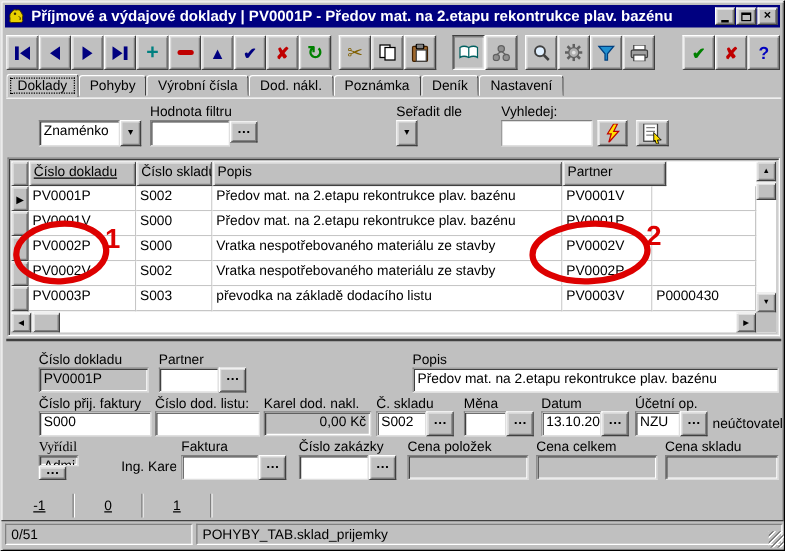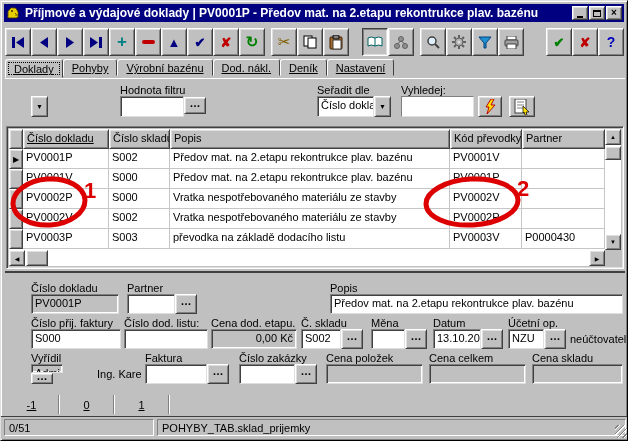--- a/index.html
+++ b/index.html
@@ -44,21 +44,21 @@
   .ic-navy { color:#000080; font-size:13px; font-weight:bold; }
   .ic-red { color:#c00000; font-size:13px; font-weight:bold; }
   .ic-green { color:#008000; font-size:15px; font-weight:bold; }
   .ic-teal { color:#008080; font-size:17px; font-weight:bold; }
   .ic-cut { color:#806000; font-size:15px; }
   .ic-help { color:#0000c0; font-size:14px; font-weight:bold; }
   .delbar { width:13px; height:4px; background:#c00000; border-radius:2px; display:block; }
 
   
   #tabs { position:absolute; left:4px; top:58px; width:620px; height:19px; display:flex;
-    align-items:flex-start;text-decoration:underline; }
+    align-items:center; }
   .tab { height:17px; padding:1px 8px 0; margin-right:0; background:#c0c0c0;
     border:1px solid; border-color:#fff #404040 #c0c0c0 #fff;
     border-radius:3px 3px 0 0; display:flex; align-items:center; position:relative; }
   .tab.active { height:19px; z-index:2; outline:1px dotted #000; outline-offset:-4px; }
   #tabline { position:absolute; left:4px; top:77px; width:620px; height:1px; background:#fff; }
 
   
   .flabel { position:absolute; white-space:nowrap; }
   .combo { position:absolute; height:21px; display:flex; }
   .combo .cval { flex:1 1 auto; background:#fff; border:1px solid; padding:2px 3px;
@@ -288,49 +288,52 @@
   </div>
 
   <div id="tabs">
     <div class="tab active">
         <span>Doklady</span>
       </div>
     <div class="tab">
         <span>Pohyby</span>
       </div>
     <div class="tab">
-        <span>Výrobní bazénu</span>
+        <span>Výrobní čísla</span>
       </div>
     <div class="tab">
         <span>Dod. nákl.</span>
       </div>
     <div class="tab">
+        <span>Poznámka</span>
+      </div>
+    <div class="tab">
         <span>Deník</span>
       </div>
     <div class="tab">
         <span>Nastavení</span>
       </div>
   </div>
   <div id="tabline"></div>
 
   <div class="combo" style="left:30px; top:95px; width:82px;">
+    <span class="cval">Znaménko</span>
     <button class="cbtn raised">
         <span>▼</span>
       </button>
   </div>
   <div class="flabel" style="left:119px; top:83px;">Hodnota filtru</div>
   <div class="combo" style="left:119px; top:95px; width:87px;">
     <span class="cval"></span>
     <button class="dots-btn raised" style="height:17px; margin:1px 1px 0 0;">
         <span>…</span>
       </button>
   </div>
   <div class="flabel" style="left:316px; top:83px;">Seřadit dle</div>
   <div class="combo" style="left:316px; top:95px; width:74px;">
-    <span class="cval">Číslo dokla</span>
     <button class="cbtn raised">
         <span>▼</span>
       </button>
   </div>
   <div class="flabel" style="left:400px; top:83px;">Vyhledej:</div>
   <div class="combo sunken" style="left:400px; top:95px; width:73px;">
     <span class="cval" style="border:none; box-shadow:none;"></span>
   </div>
   <button class="sq-btn raised" style="position:absolute; left:477px; top:95px;">
     <svg width="11" height="15">
@@ -348,21 +351,20 @@
   </button>
 
   <div id="grid">
     <div id="grid-inner">
 
       <div class="grow">
         <div class="gsel c0"></div>
         <div class="ghead c1 sorted">Číslo dokladu</div>
         <div class="ghead c2">Číslo skladu</div>
         <div class="ghead c3">Popis</div>
-        <div class="ghead c4">Kód převodky</div>
         <div class="ghead c5">Partner</div>
       </div>
 
       <div class="grow">
         <div class="gsel c0">▶</div>
         <div class="gcell c1">PV0001P</div>
         <div class="gcell c2">S002</div>
         <div class="gcell c3">Předov mat. na 2.etapu rekontrukce plav. bazénu</div>
         <div class="gcell c4">PV0001V</div>
         <div class="gcell c5"></div>
@@ -445,21 +447,21 @@
           <span>…</span>
         </button>
     </div>
     <div class="flabel" style="left:325px; top:9px;">Popis</div>
     <div class="field sunken" style="left:325px; top:21px; width:293px;">Předov mat. na 2.etapu rekontrukce plav. bazénu</div>
 
     <div class="flabel" style="left:26px; top:44px;">Číslo přij. faktury</div>
     <div class="field sunken" style="left:26px; top:56px; width:90px;">S000</div>
     <div class="flabel" style="left:119px; top:44px;">Číslo dod. listu:</div>
     <div class="field sunken" style="left:119px; top:56px; width:84px;"></div>
-    <div class="flabel" style="left:206px; top:44px;">Cena dod. etapu.</div>
+    <div class="flabel" style="left:206px; top:44px;">Karel dod. nakl.</div>
     <div class="field sunken gray right" style="left:206px; top:56px; width:86px;">0,00 Kč</div>
     <div class="flabel" style="left:296px; top:44px;text-align:right;">Č. skladu</div>
     <div class="field-row" style="left:296px; top:56px;">
       <div class="fval sunken" style="width:40px;">S002</div>
       <button class="dots-btn raised" style="height:20px;">
           <span>…</span>
         </button>
     </div>
     <div class="flabel" style="left:366px; top:44px;">Měna</div>
     <div class="field-row" style="left:366px; top:56px;">
@@ -477,21 +479,21 @@
     </div>
     <div class="flabel" style="left:503px; top:44px;">Účetní op.</div>
     <div class="field-row" style="left:503px; top:56px;">
       <div class="fval sunken" style="width:36px;">NZU</div>
       <button class="dots-btn raised" style="height:20px;">
           <span>…</span>
         </button>
     </div>
     <div class="flabel" style="left:565px; top:60px; width:56px; overflow:hidden;">neúčtovatelné dokla</div>
 
-    <div class="flabel" style="left:26px; top:79px;">Vyřídil</div>
+    <div class="flabel" style="left:26px; top:79px;font-family:Liberation Serif, serif;">Vyřídil</div>
     <div class="field-row" style="left:26px; top:91px;flex-direction:column;">
       <div class="fval sunken gray" style="width:32px;">Admi</div>
       <button class="dots-btn raised" style="height:20px;">
           <span>…</span>
         </button>
     </div>
     <div class="flabel" style="left:92px; top:95px; width:44px; overflow:hidden; white-space:nowrap;">Ing. Karel Pe</div>
     <div class="flabel" style="left:140px; top:79px;">Faktura</div>
     <div class="field-row" style="left:140px; top:91px;">
       <div class="fval sunken" style="width:62px;"></div>

